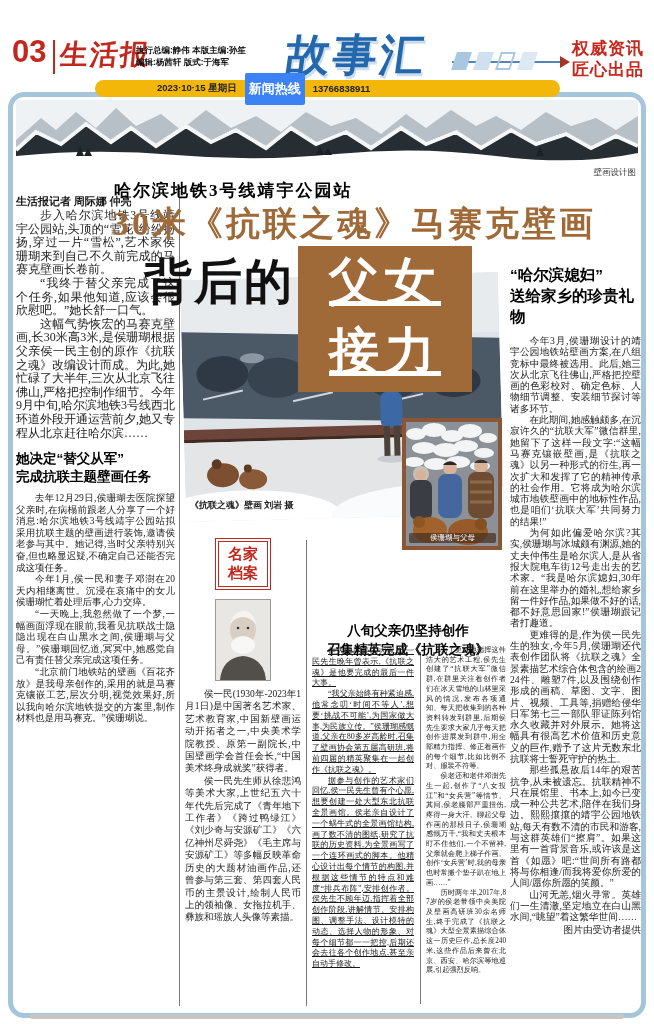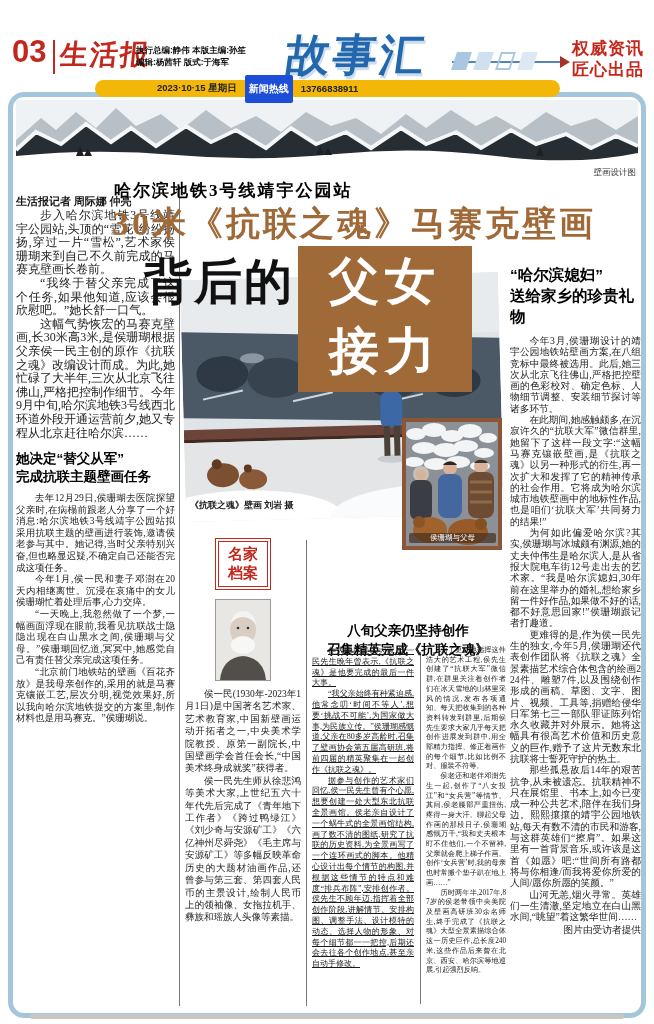--- a/index.html
+++ b/index.html
@@ -21,34 +21,34 @@
   .deco .b2{left:24px;background:#cfe0ee;}
   .deco .b3{left:46px;background:transparent;border:2px solid #a9c7e0;width:11px;height:14px;}
   .deco .b4{left:68px;background:#dce9f3;}
   .deco .tip{position:absolute;left:108px;top:6px;width:0;height:0;
              border-left:10px solid #a63326;border-top:6px solid transparent;border-bottom:6px solid transparent;}
   .slogan{left:572px;top:38px;font:900 17px/21px "Liberation Sans",sans-serif;color:#c5271c;letter-spacing:1px;}
   
   .datebar{left:95px;top:80px;width:465px;height:17px;background:#f3b70a;border-radius:9px;
            display:flex;align-items:center;padding-left:62px;box-sizing:border-box;gap:8px;z-index:6;
            font:bold 9.5px "Liberation Sans",sans-serif;color:#222;}
-  .hotline-label{background:#1d4ed8;color:#fff;padding:7px 4px;border-radius:2px;font-size:10px;}
+  .hotline-label{background:#3b82f6;color:#fff;padding:7px 4px;border-radius:2px;font-size:13px;}
   
   .frame{left:8px;top:92px;width:628px;height:916px;border:5px solid #a5c6da;border-radius:16px;z-index:0;}
   .banner{left:16px;top:100px;width:622px;height:64px;z-index:1;}
   .banner-caption{left:540px;top:167px;width:96px;text-align:right;font-size:8.5px;color:#333;}
   .bottom-edge{left:30px;top:1014px;width:594px;height:5px;background:#c6c6c6;border-radius:4px;}
   
   .kicker{left:114px;top:179px;font-size:17px;font-weight:bold;letter-spacing:2px;color:#000;z-index:3;}
   .headline-main{left:112px;top:201px;font-size:34px;font-weight:900;color:#a06a38;
                  letter-spacing:3px;white-space:nowrap;z-index:3;}
   .headline-back{left:144px;top:250px;font:900 48px "Liberation Sans",sans-serif;color:#111;
                  letter-spacing:2px;z-index:3;}
   .fn-box{left:298px;top:246px;width:174px;height:146px;background:#a06a38;z-index:3;
-          color:#fff;text-align:center;font:900 50px/70px "Liberation Sans",sans-serif;letter-spacing:6px;}
+          color:#fff;text-align:center;font:900 50px/70px "Liberation Sans",sans-serif;letter-spacing:6px;text-decoration:underline;}
   
   .mural{left:183px;top:276px;width:318px;height:242px;z-index:1;transform:rotate(-1.5deg);}
   .mural-caption{left:190px;top:499px;font-size:9px;font-weight:bold;color:#222;z-index:4;}
   .family{left:402px;top:418px;width:100px;height:132px;border:4px solid #8a5635;
           box-sizing:border-box;z-index:5;overflow:hidden;}
   .family svg{display:block;width:100%;height:100%;}
   .family-caption{position:absolute;right:2px;bottom:3px;font-size:7.5px;color:#fff;
                   background:rgba(70,45,30,.7);padding:0 21px;border-radius:2px;}
   
   .col{position:absolute;overflow:hidden;z-index:2;}

